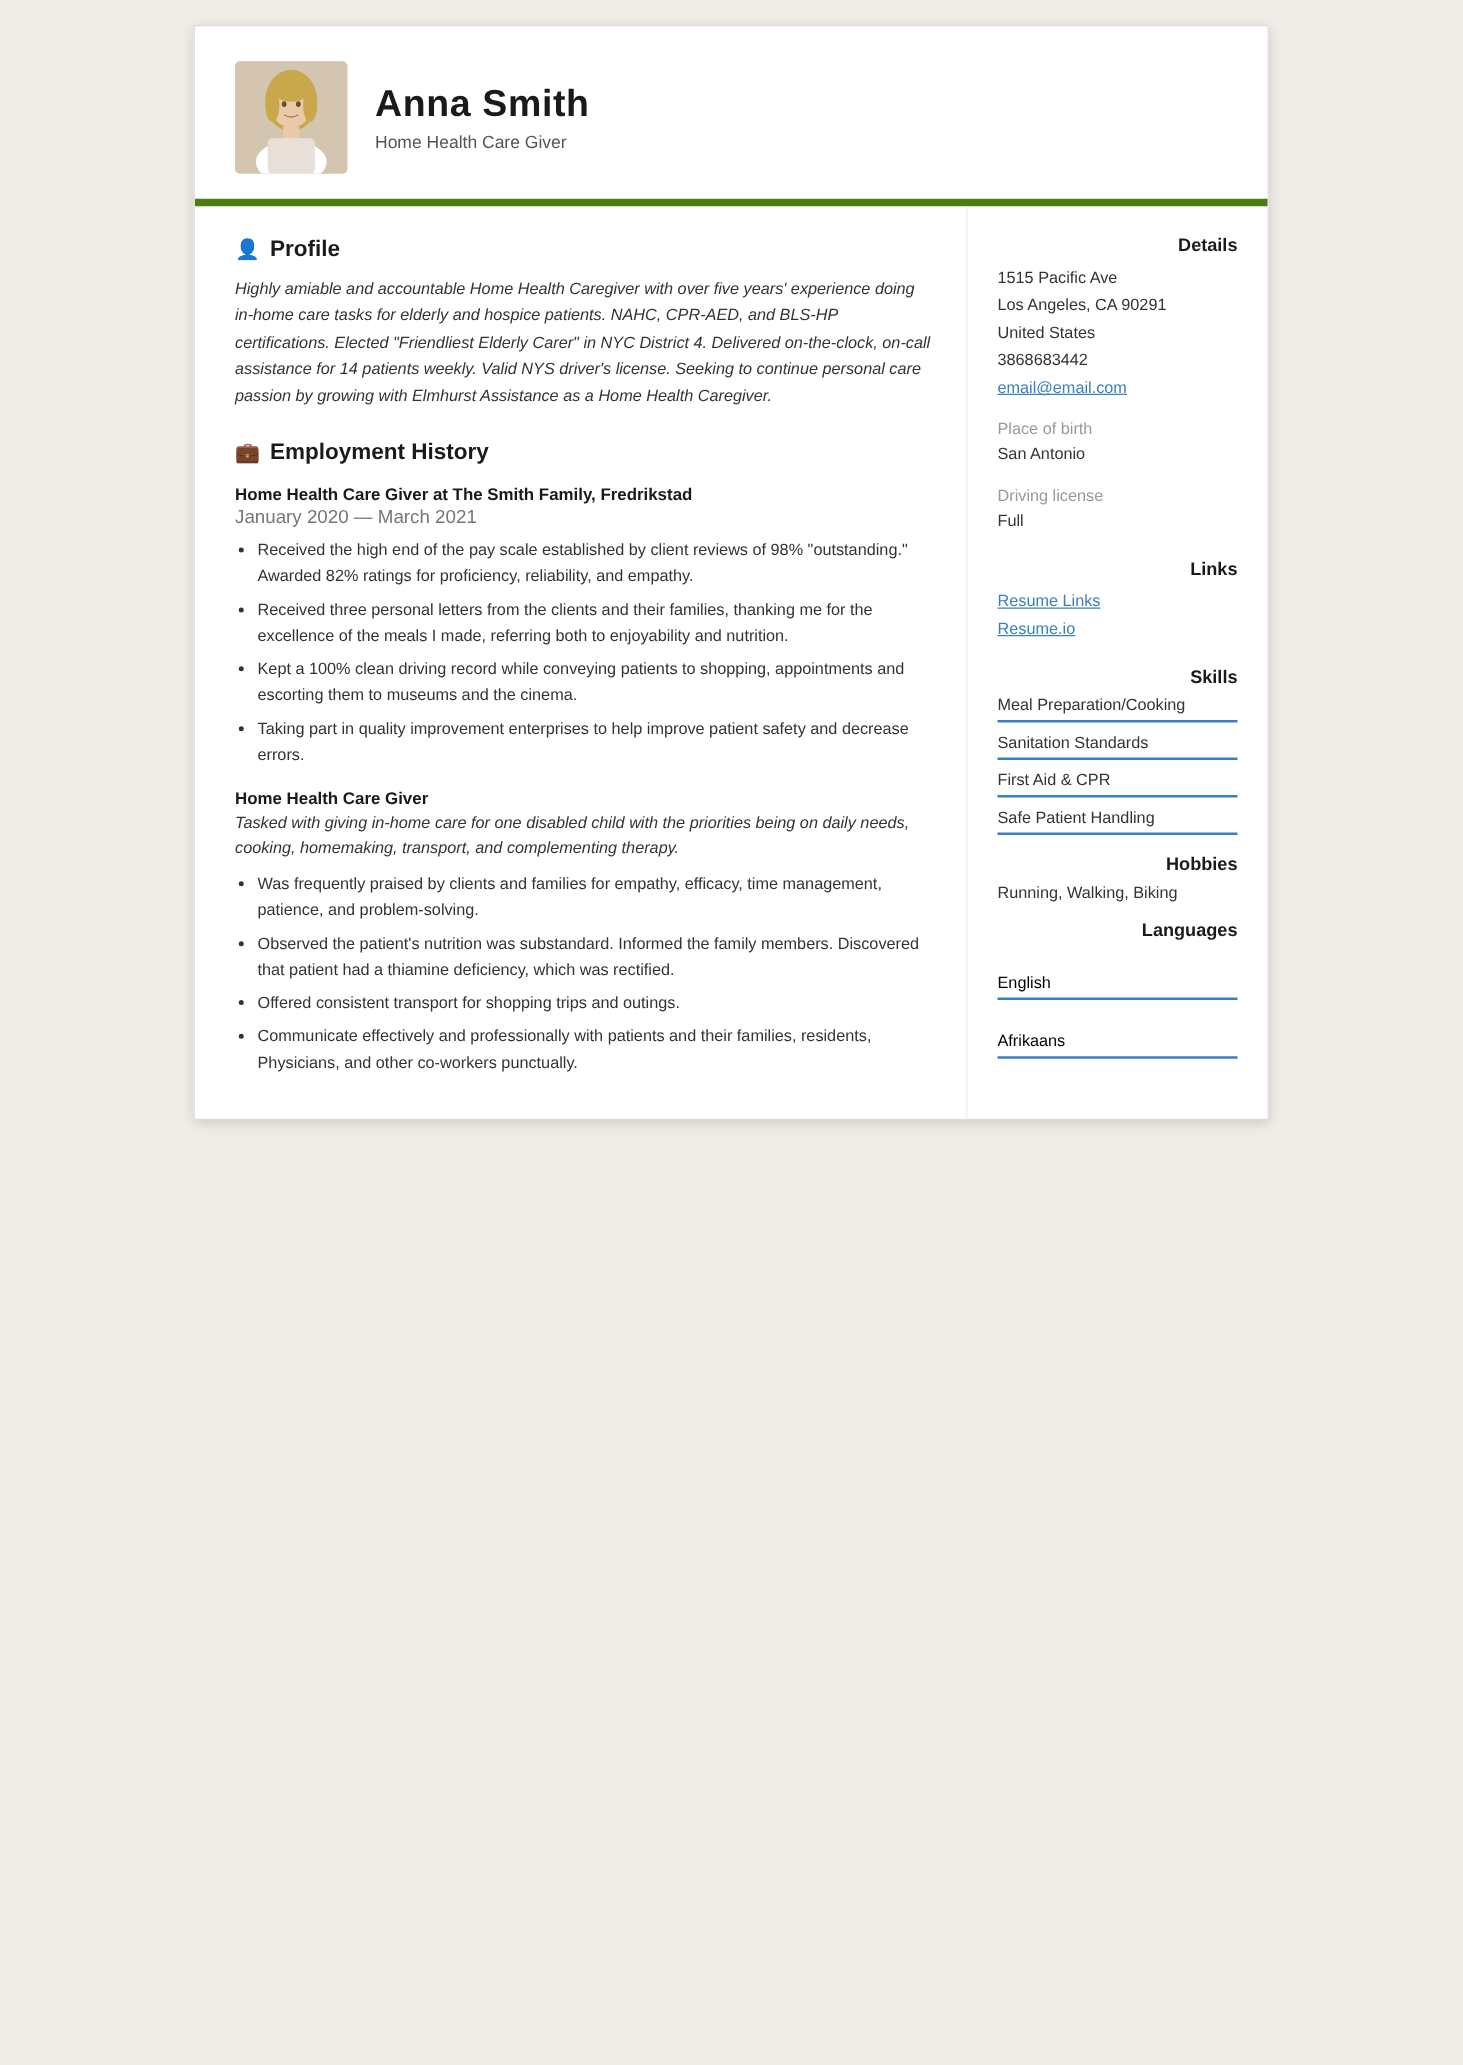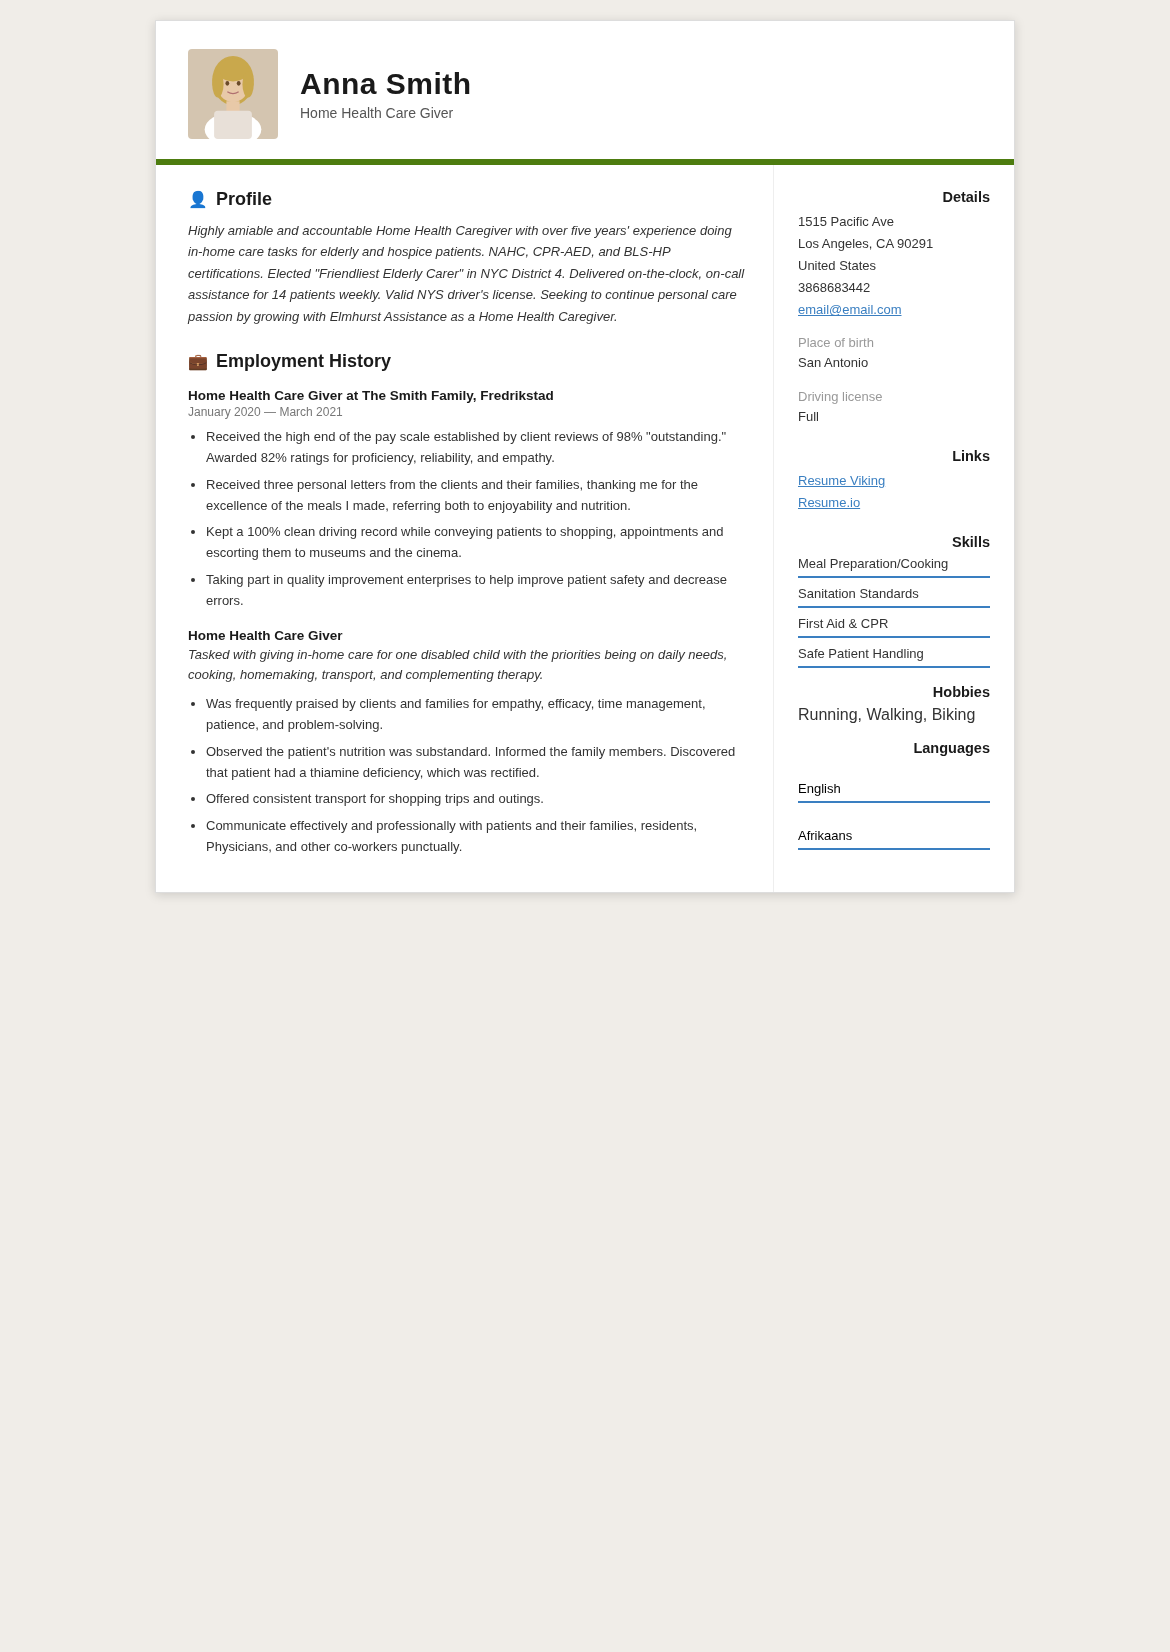--- a/index.html
+++ b/index.html
@@ -97,21 +97,21 @@
     }
     
     .job-header {
       font-size: 13.5px;
       font-weight: 700;
       color: #1a1a1a;
       margin-top: 16px;
       margin-bottom: 2px;
     }
     .job-dates {
-      font-size: 12px;
+      font-size: 15px;
       color: #777;
       margin-bottom: 8px;
     }
     .job-desc {
       font-style: italic;
       font-size: 13px;
       line-height: 1.6;
       color: #333;
       margin-bottom: 8px;
     }
@@ -155,21 +155,21 @@
     }
     .lang-item {
       font-size: 13px;
       color: #000000;
       padding-bottom: 5px;
       margin-bottom: 8px;
       border-bottom: 2px solid #3a7fc1;
       margin-top: 25px;
     }
     .hobbies-text {
-      font-size: 16px;
+      font-size: 13px;
       color: #333;
     }
     .label-muted {
       font-size: 13px;
       color: #999;
       margin-bottom: 2px;
       margin-top: 14px;
     }
   </style>
 </head>
@@ -256,21 +256,21 @@
       <div class="detail-line">3868683442</div>
       <a class="detail-link" href="#">email@email.com</a>
 
       <div class="label-muted">Place of birth</div>
       <div class="detail-line">San Antonio</div>
 
       <div class="label-muted">Driving license</div>
       <div class="detail-line">Full</div>
 
       <div class="right-section-title" style="margin-top:20px;">Links</div>
-      <a class="detail-link" href="#">Resume Viking</a>
+      <a class="detail-link" href="#">Resume Links</a>
       <a class="detail-link" href="#">Resume.io</a>
 
       <div class="right-section-title" style="margin-top:20px;">Skills</div>
       <div class="skill-item">Meal Preparation/Cooking</div>
       <div class="skill-item">Sanitation Standards</div>
       <div class="skill-item">First Aid &amp; CPR</div>
       <div class="skill-item">Safe Patient Handling</div>
 
       <div class="right-section-title" style="margin-top:16px;">Hobbies</div>
       <div class="hobbies-text">Running, Walking, Biking</div>

